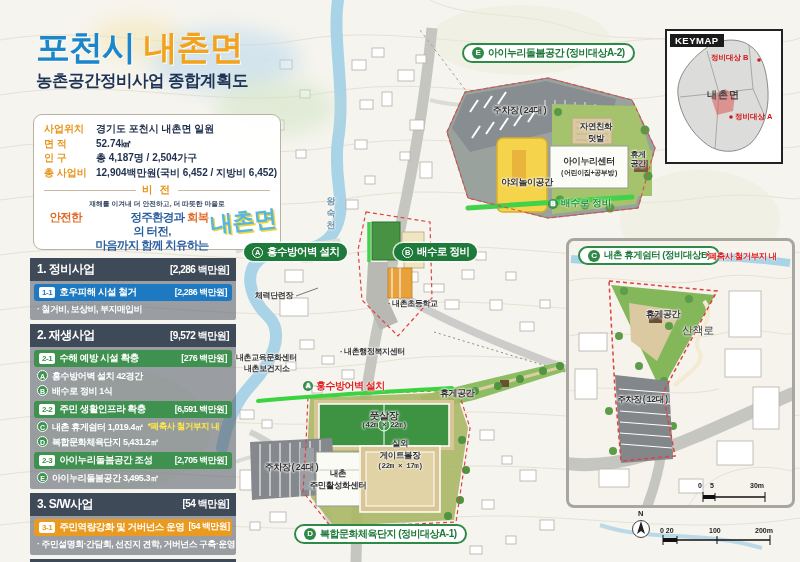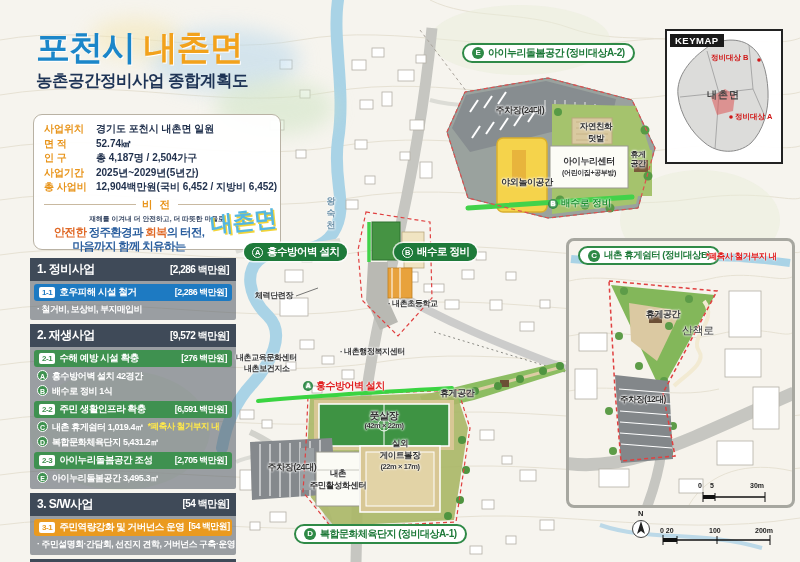--- a/index.html
+++ b/index.html
@@ -26,21 +26,21 @@
     background:rgba(255,255,255,.95);border:1.5px solid #b9b2a4;border-radius:9px;
     padding:7px 10px 4px 10px;box-sizing:border-box;}
   .info-row{display:flex;font-size:10px;line-height:14.5px;}
   .info-label{color:#e8941a;font-weight:800;width:52px;flex:none;}
   .info-value{color:#22324e;font-weight:700;white-space:nowrap;}
   .vision-divider{display:flex;align-items:center;gap:6px;margin-top:3px;}
   .vision-divider .line{flex:1;height:1px;background:#c9b9a0;}
   .vision-title{color:#e8941a;font-weight:900;font-size:10.5px;letter-spacing:2px;text-align:right;}
   .vision-tagline{text-align:center;font-size:6.8px;color:#3a4a66;font-weight:700;margin-top:2px;}
   .vision-main{font-size:11.5px;font-weight:900;line-height:14px;margin-top:1px;width:170px;text-align:center;letter-spacing:-0.7px;}
-  .v-blue{color:#2a5e9e;}
+  .v-blue{color:#2a5e9e;padding-left:46px;}
   .v-orange{color:#e06a28;}
   .vision-logo{position:absolute;right:4px;bottom:12px;font-size:23px;font-weight:900;
     color:#55b7e0;transform:rotate(-6deg);text-shadow:1.5px 1.5px 0 #f2d438;letter-spacing:-1px;}
 
   
   .sidebar{position:absolute;left:30px;top:258px;width:206px;display:flex;flex-direction:column;gap:4px;}
   .section{background:rgba(88,97,106,.58);border-radius:2px;padding-bottom:4px;}
   .sec-header{display:flex;justify-content:space-between;align-items:center;
     background:rgba(58,70,84,.95);color:#fff;font-weight:900;font-size:12px;
     padding:3px 7px;letter-spacing:-0.5px;}
@@ -65,21 +65,21 @@
     box-shadow:0 0 0 1.5px rgba(255,255,255,.75);white-space:nowrap;letter-spacing:-0.5px;}
   .pill-dark .pl{width:11px;height:11px;border:1px solid #fff;border-radius:50%;font-size:7.5px;
     line-height:10px;text-align:center;box-sizing:border-box;flex:none;}
   .pill-outline{position:absolute;display:flex;align-items:center;gap:4px;background:#fff;
     border:2px solid #2f8a47;color:#1f7a3a;border-radius:12px;padding:1px 8px;
     font-size:10px;font-weight:900;white-space:nowrap;letter-spacing:-0.5px;}
   .pill-outline .pl{width:12px;height:12px;background:#2f8a47;color:#fff;border-radius:50%;
     font-size:8px;line-height:12px;text-align:center;flex:none;}
   .map-label{position:absolute;font-size:8px;font-weight:700;color:#333;white-space:nowrap;
     text-shadow:0 0 2px #fff,0 0 2px #fff,0 0 3px #fff;letter-spacing:-0.4px;}
-  .ml-center{transform:translateX(-50%);text-align:center;}
+  .ml-center{transform:translateX(-50%);text-align:center;font-family:Liberation Mono, monospace;}
   .river-label{writing-mode:vertical-rl;color:#6f93aa;font-size:9px;font-weight:800;letter-spacing:3px;}
   .red-note{position:absolute;color:#e02020;font-size:9px;font-weight:900;white-space:nowrap;
     text-shadow:0 0 2px #fff,0 0 2px #fff;letter-spacing:-0.5px;}
   .flood-label{display:flex;align-items:center;gap:3px;font-size:10px;}
   .mini-circle{width:10px;height:10px;border-radius:50%;background:#2f8a47;color:#fff;
     font-size:7px;font-weight:900;line-height:10px;text-align:center;flex:none;}
   .drain-label{position:absolute;display:flex;align-items:center;gap:3px;color:#1d8f2e;
     font-size:9.5px;font-weight:900;white-space:nowrap;text-shadow:0 0 2px #fff,0 0 2px #fff;}
 
   
@@ -323,24 +323,20 @@
     </div>
     <div class="info-row">
       <span class="info-label">면  적</span>
       <span class="info-value">52.74㎢</span>
     </div>
     <div class="info-row">
       <span class="info-label">인  구</span>
       <span class="info-value">총 4,187명 / 2,504가구</span>
     </div>
     <div class="info-row">
-      <span class="info-label">사업기간</span>
-      <span class="info-value">2025년~2029년(5년간)</span>
-    </div>
-    <div class="info-row">
       <span class="info-label">총 사업비</span>
       <span class="info-value">12,904백만원(국비 6,452 / 지방비 6,452)</span>
     </div>
     <div class="vision-divider">
       <span class="line"></span>
       <span class="vision-title">비 전</span>
       <span class="line"></span>
     </div>
     <div class="vision-tagline">재해를 이겨내 더 안전하고, 더 따뜻한 마을로</div>
     <div class="vision-main">

